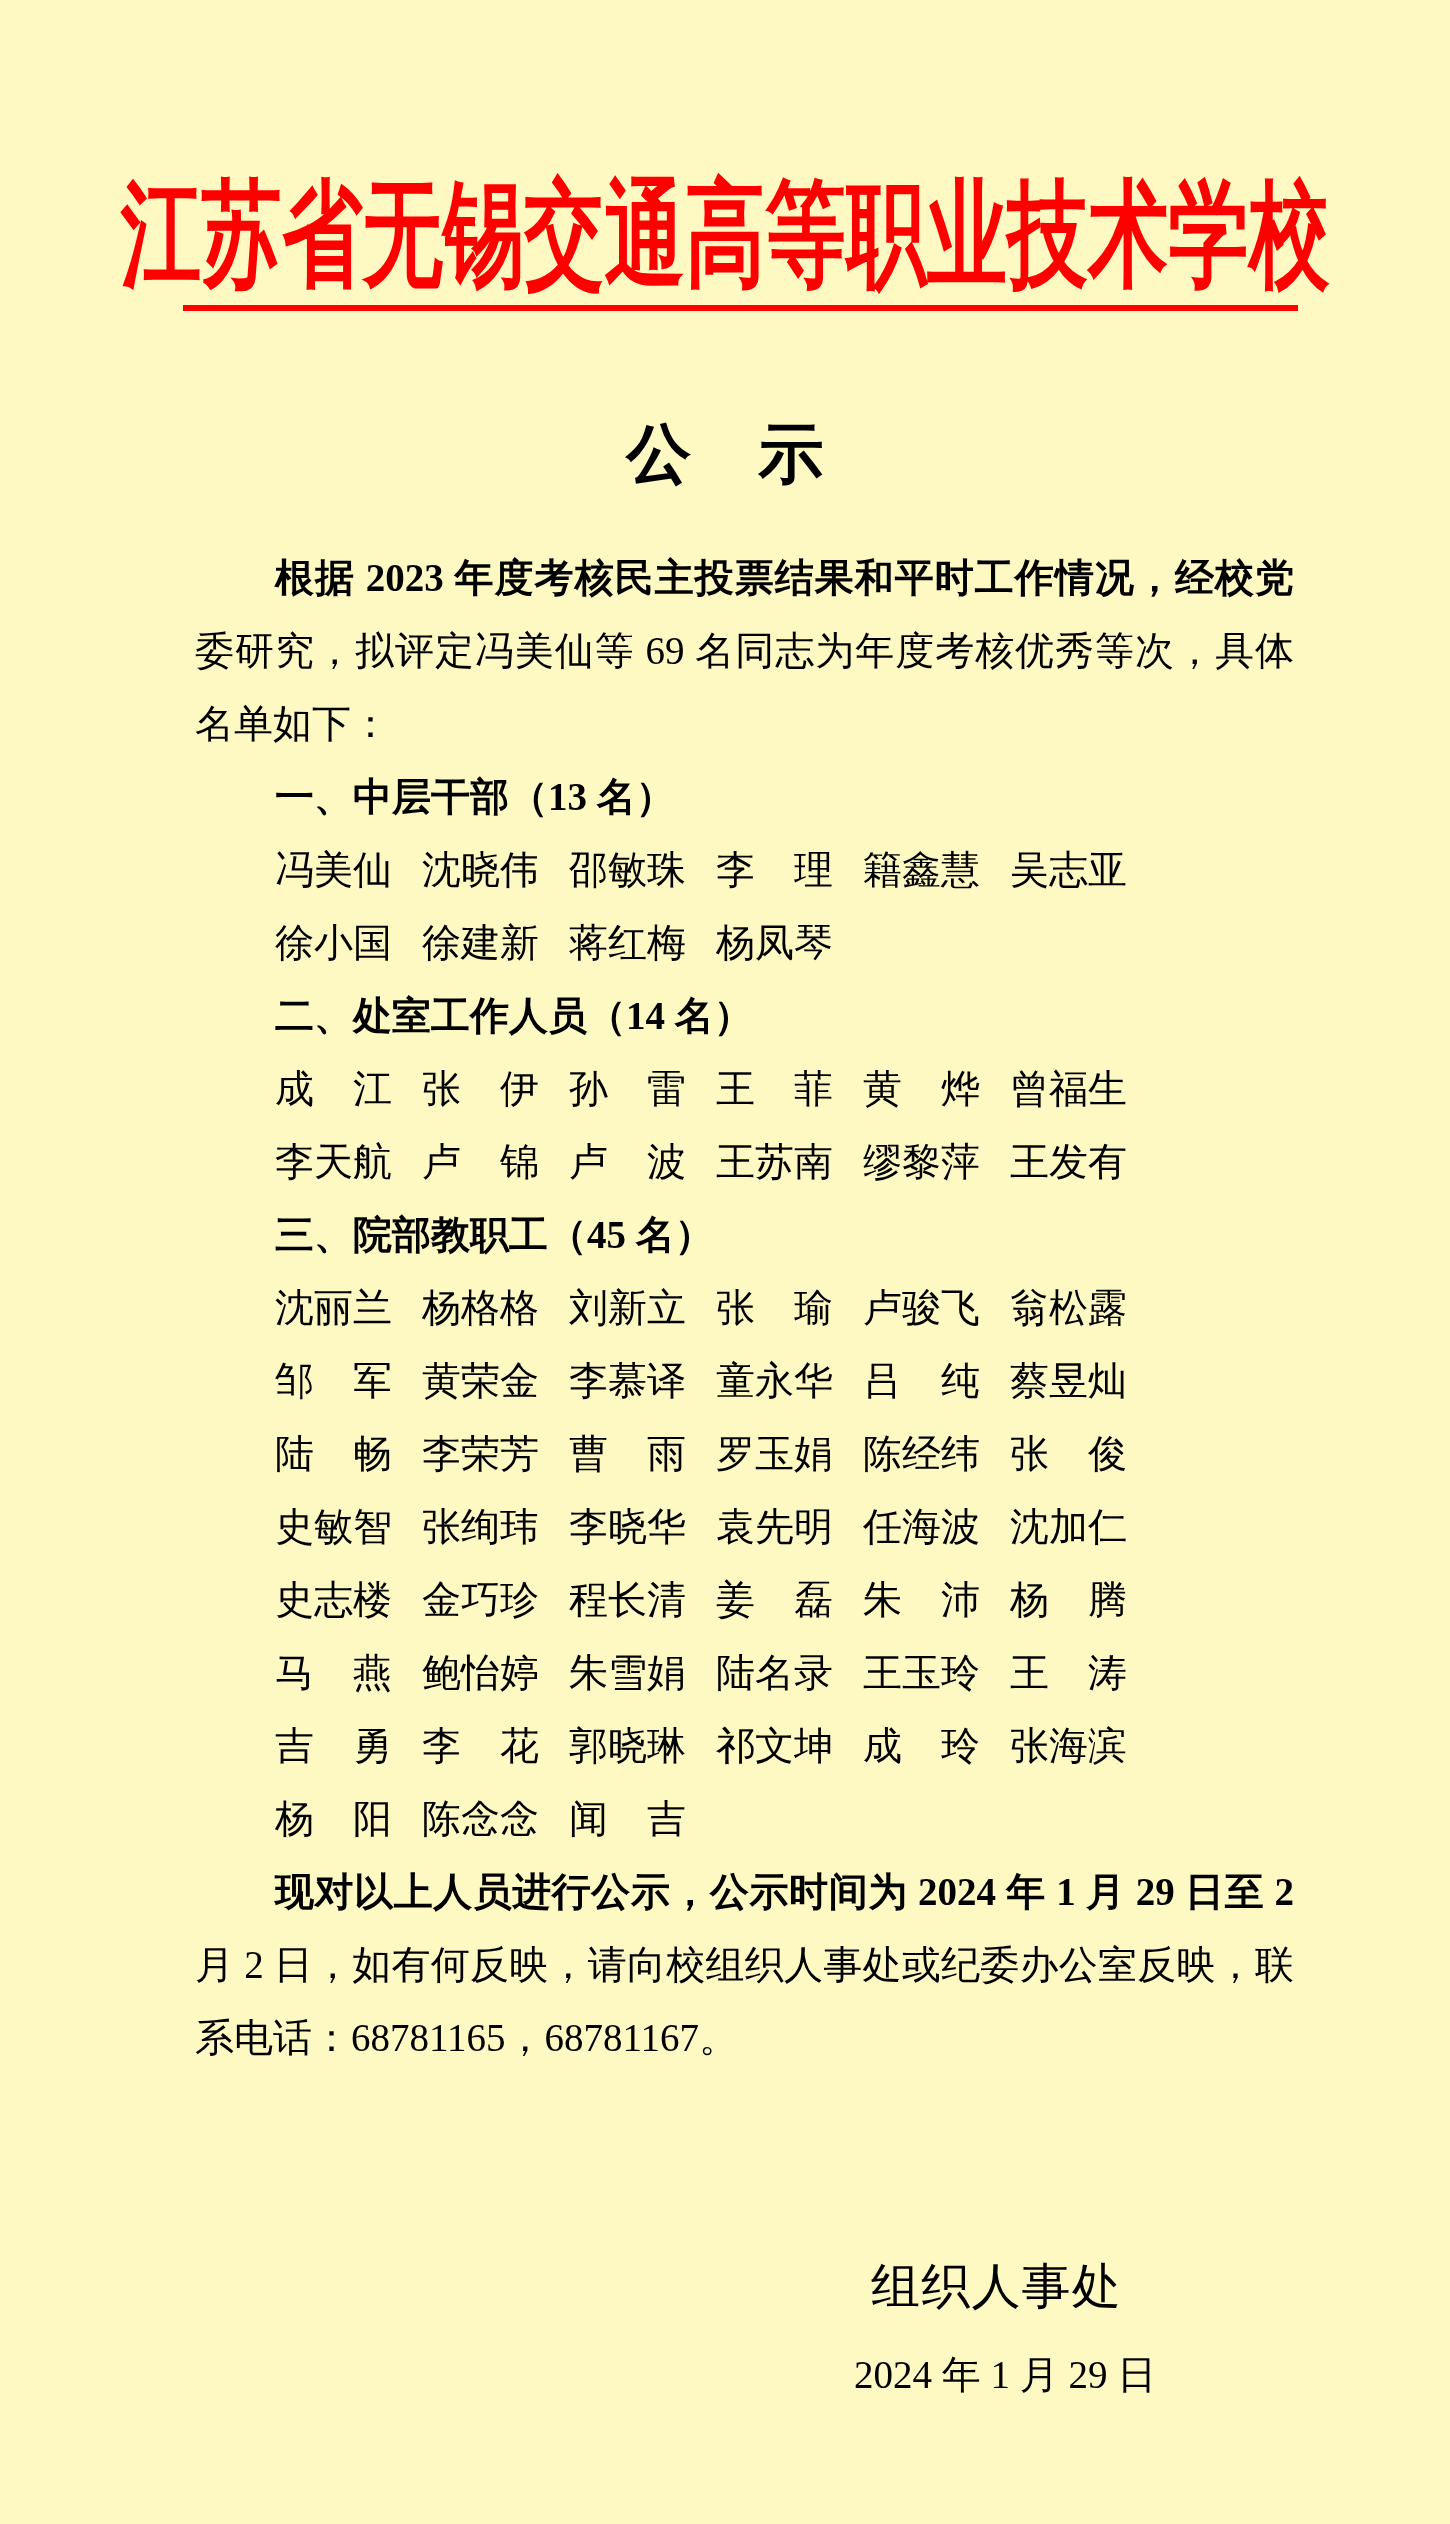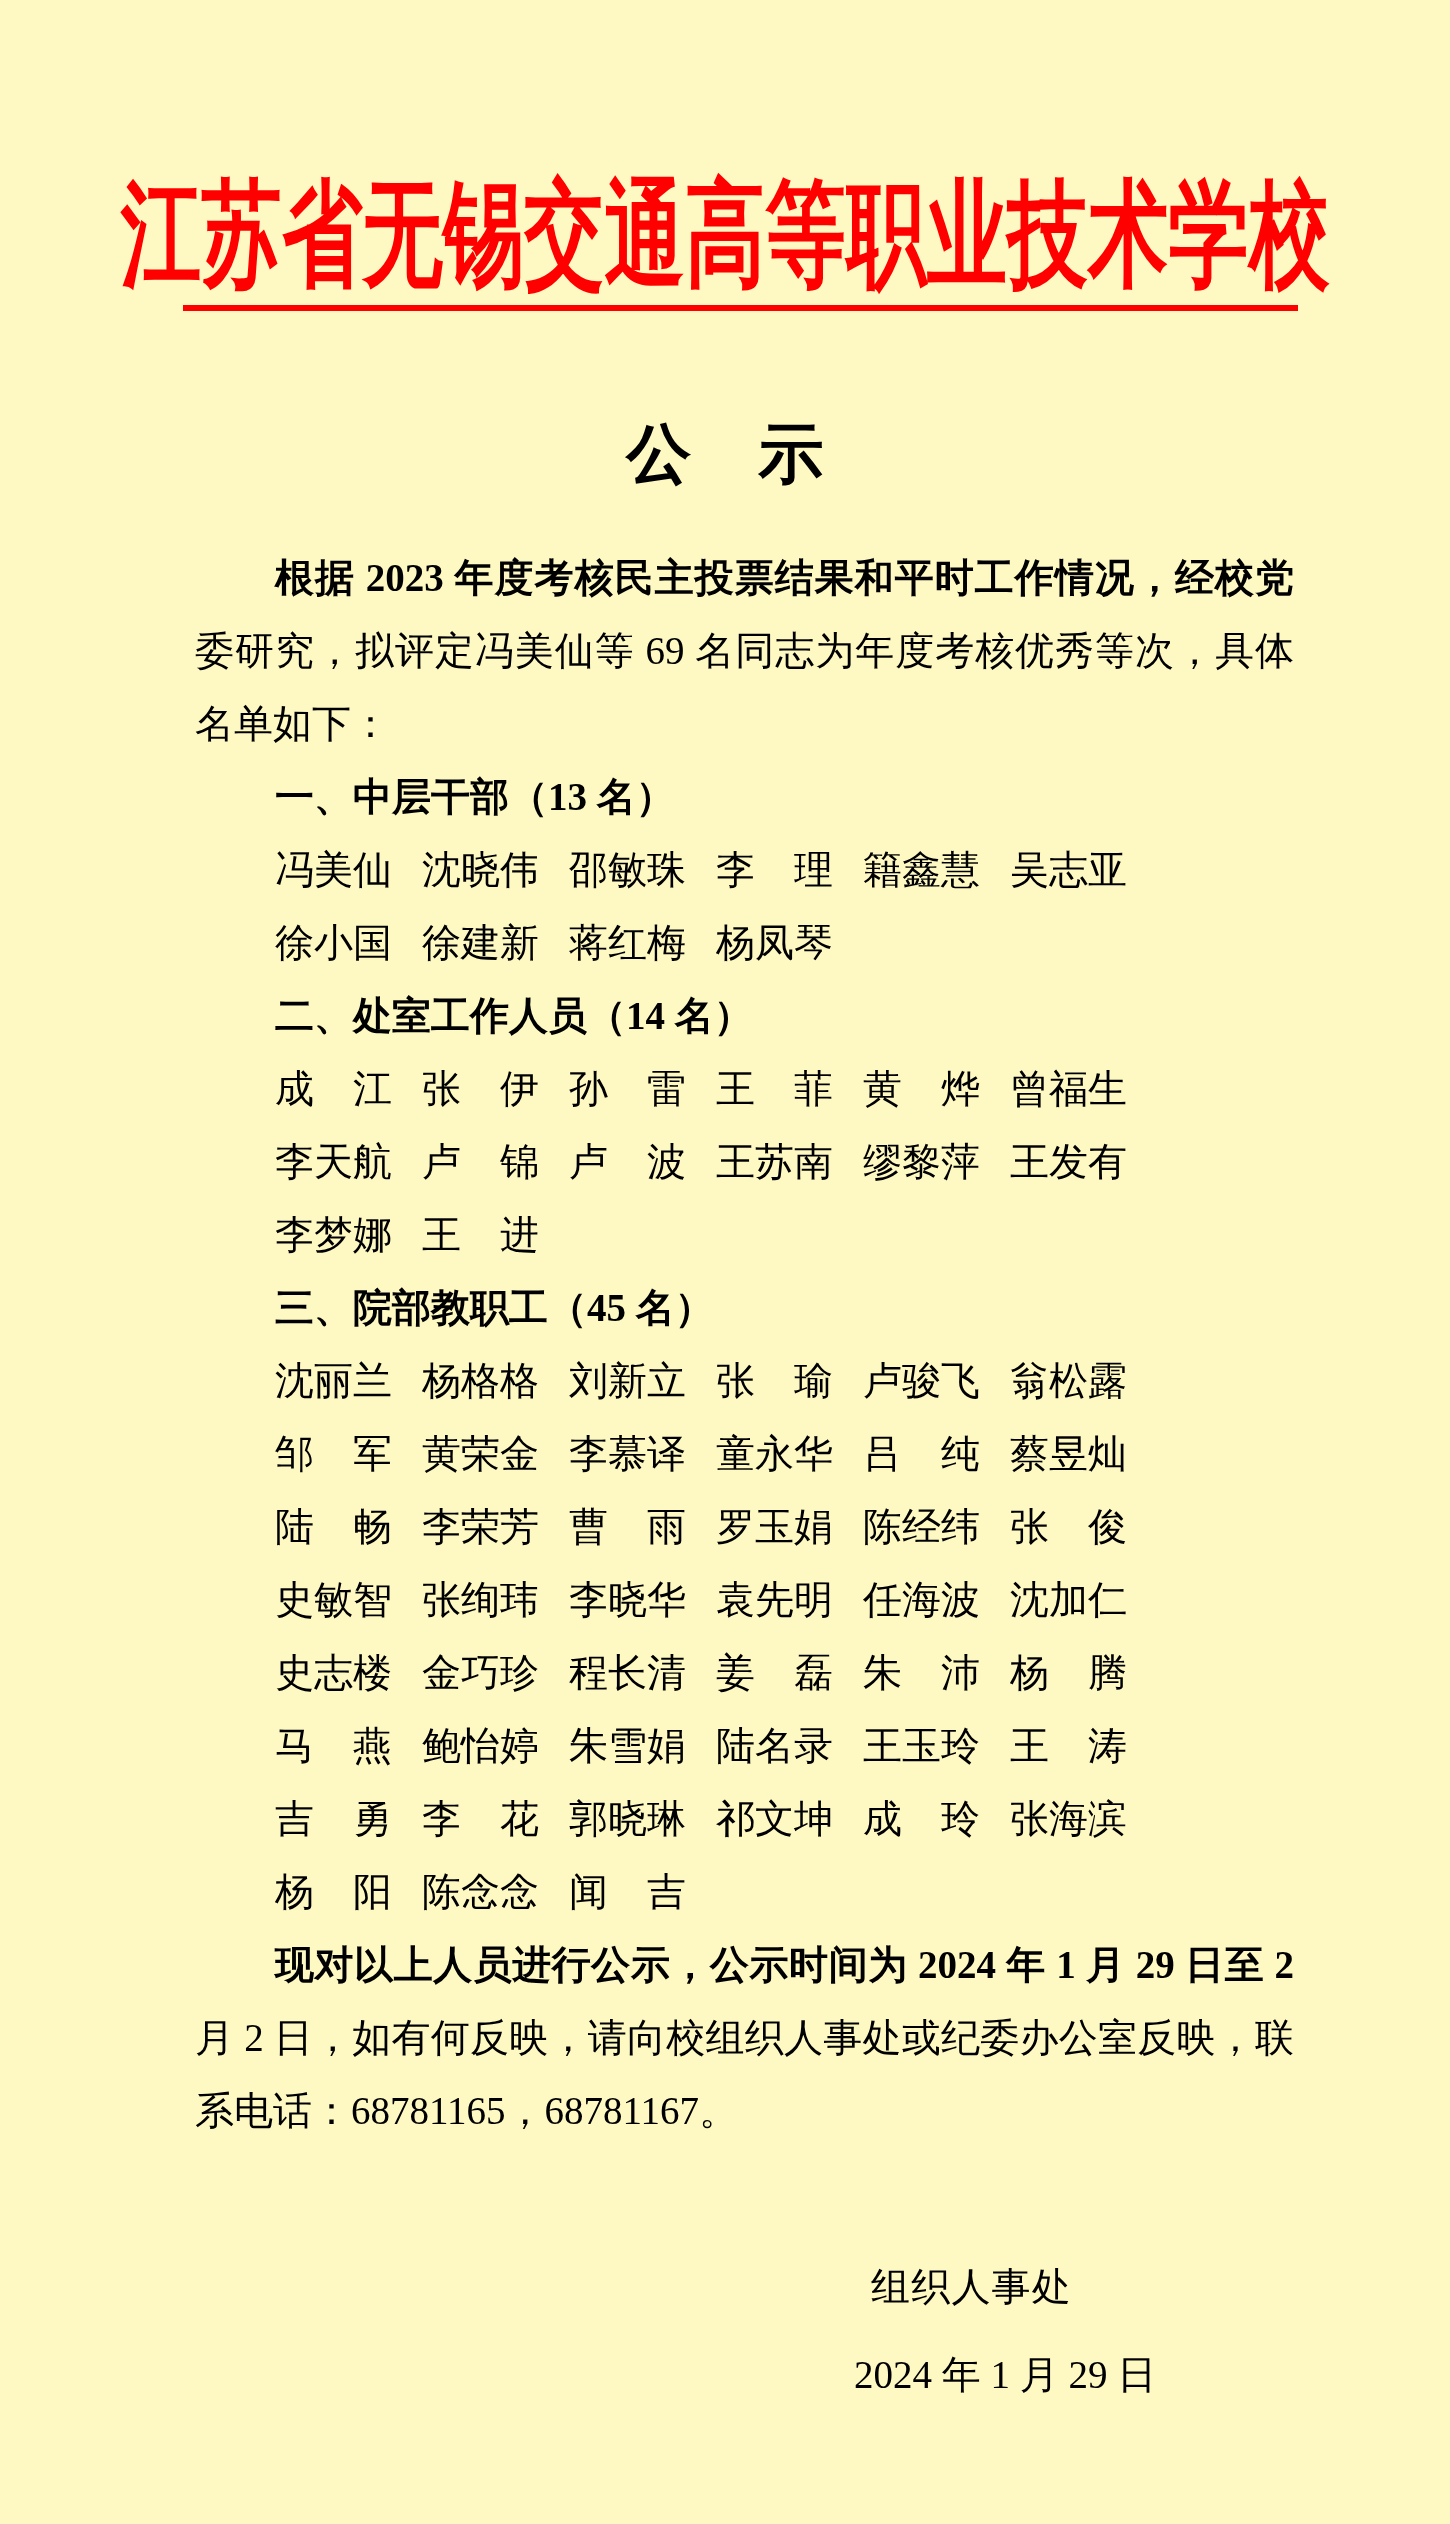--- a/index.html
+++ b/index.html
@@ -88,21 +88,21 @@
     width: 117px;
     line-height: 39px;
     text-align: justify;
     text-align-last: justify;
   }
 
   .signature {
     position: absolute;
     left: 871px;
     top: 2267px;
-    font-size: 39px;
+    font-size: 49px;
     line-height: 39px;
     letter-spacing: 1.2px;
   }
   .date {
     position: absolute;
     left: 818px;
     top: 2355px;
     font-size: 39px;
     line-height: 39px;
     margin-left: 36px;
@@ -151,24 +151,20 @@
         <span class="name-cell">曾福生</span>
       </div>
       <div class="name-row">
         <span class="name-cell">李天航</span>
         <span class="name-cell">卢锦</span>
         <span class="name-cell">卢波</span>
         <span class="name-cell">王苏南</span>
         <span class="name-cell">缪黎萍</span>
         <span class="name-cell">王发有</span>
       </div>
-      <div class="name-row">
-        <span class="name-cell">李梦娜</span>
-        <span class="name-cell">王进</span>
-      </div>
       <div class="line heading">三、院部教职工（45 名）</div>
       <div class="name-row">
         <span class="name-cell">沈丽兰</span>
         <span class="name-cell">杨格格</span>
         <span class="name-cell">刘新立</span>
         <span class="name-cell">张瑜</span>
         <span class="name-cell">卢骏飞</span>
         <span class="name-cell">翁松露</span>
       </div>
       <div class="name-row">

